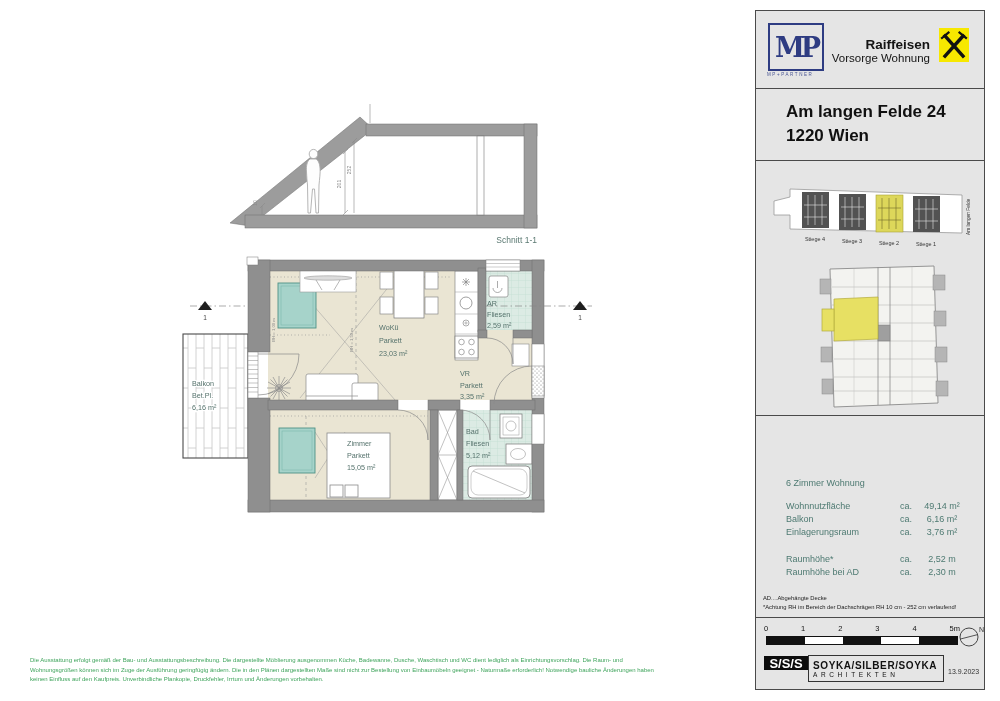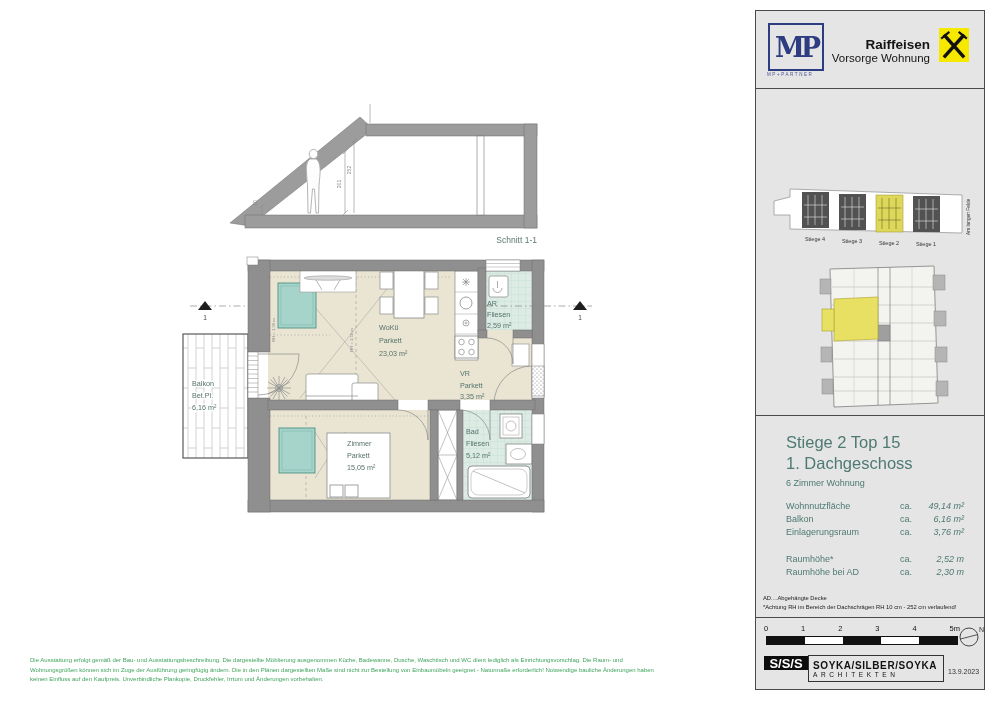--- a/index.html
+++ b/index.html
@@ -30,21 +30,21 @@
   .addr{position:absolute;left:30px;top:11px;font-weight:bold;font-size:17px;
         line-height:1.4;color:#101010;}
 
   .unit-title{position:absolute;left:30px;top:16px;font-size:16.5px;line-height:1.3;color:#4e7a72;}
   .unit-sub{position:absolute;left:30px;top:62px;font-size:9px;color:#4e7a72;}
   .irows{position:absolute;left:30px;top:84px;width:178px;font-size:9px;color:#4e7a72;line-height:13px;}
   .irows2{top:137px;}
   .irow{display:flex;}
   .irow .lbl{width:114px;}
   .irow .pfx{width:20px;}
-  .irow .amt{flex:1;text-align:right;font-style:italic;}
+  .irow .amt{flex:1;text-align:center;}
   .notes{position:absolute;left:7px;top:178px;font-size:5.8px;line-height:1.6;color:#1c1c1c;}
 
   .ticks{position:absolute;left:8px;top:6px;width:196px;display:flex;
          justify-content:space-between;font-size:7.5px;color:#111;}
   .bar{position:absolute;left:10px;top:18px;width:190px;height:7px;
        border:1px solid #111;display:flex;}
   .bar div{flex:1;}
   .seg-b{background:#111;}.seg-w{background:#fff;}
   .compass{position:absolute;left:202px;top:4px;}
 
@@ -323,20 +323,26 @@
         <g stroke="#111" stroke-width="3.4" stroke-linecap="square">
           <line x1="6" y1="8" x2="24" y2="28"></line>
           <line x1="24" y1="8" x2="6" y2="28"></line>
           <line x1="3" y1="10" x2="9.5" y2="4.5" stroke-width="2.2"></line>
           <line x1="20.5" y1="4.5" x2="27" y2="10" stroke-width="2.2"></line>
         </g>
       </svg>
     </div>
   </div>
 
+  <div class="sec sec-addr">
+    <div class="addr">
+      <div>Am langen Felde 24</div>
+      <div>1220 Wien</div>
+    </div>
+  </div>
 
   <div class="sec sec-plans">
     <svg class="abs" style="left:6px;top:14px" width="216" height="90" viewBox="0 0 216 90">
       <polygon points="28,14 200,20 200,58 28,54 28,40 12,40 12,26 28,22" fill="#fff" stroke="#999" stroke-width="0.8"></polygon>
       <g>
         <g fill="#525252">
           <rect x="40" y="17" width="27" height="36"></rect>
           <rect x="77" y="19" width="27" height="36"></rect>
           <rect x="151" y="21" width="27" height="36"></rect>
         </g>
@@ -375,24 +381,20 @@
       </g>
       <rect x="64" y="62" width="12" height="16" fill="#9f9f9f" stroke="#777" stroke-width="0.5"></rect>
       <g>
         <polygon points="20,36 64,34 64,76 20,78" fill="#e7e063" stroke="#b3ab3c" stroke-width="0.7"></polygon>
         <rect x="8" y="46" width="12" height="22" fill="#e7e063" stroke="#b3ab3c" stroke-width="0.7"></rect>
       </g>
     </svg>
   </div>
 
   <div class="sec sec-info">
-    <div class="unit-title">
-      <div>Stiege 2 Top 15</div>
-      <div>1. Dachgeschoss</div>
-    </div>
     <div class="unit-sub">6 Zimmer Wohnung</div>
 
     <div class="irows">
       <div class="irow">
         <span class="lbl">Wohnnutzfläche</span>
         <span class="pfx">ca.</span>
         <span class="amt">49,14 m²</span>
       </div>
       <div class="irow">
         <span class="lbl">Balkon</span>

